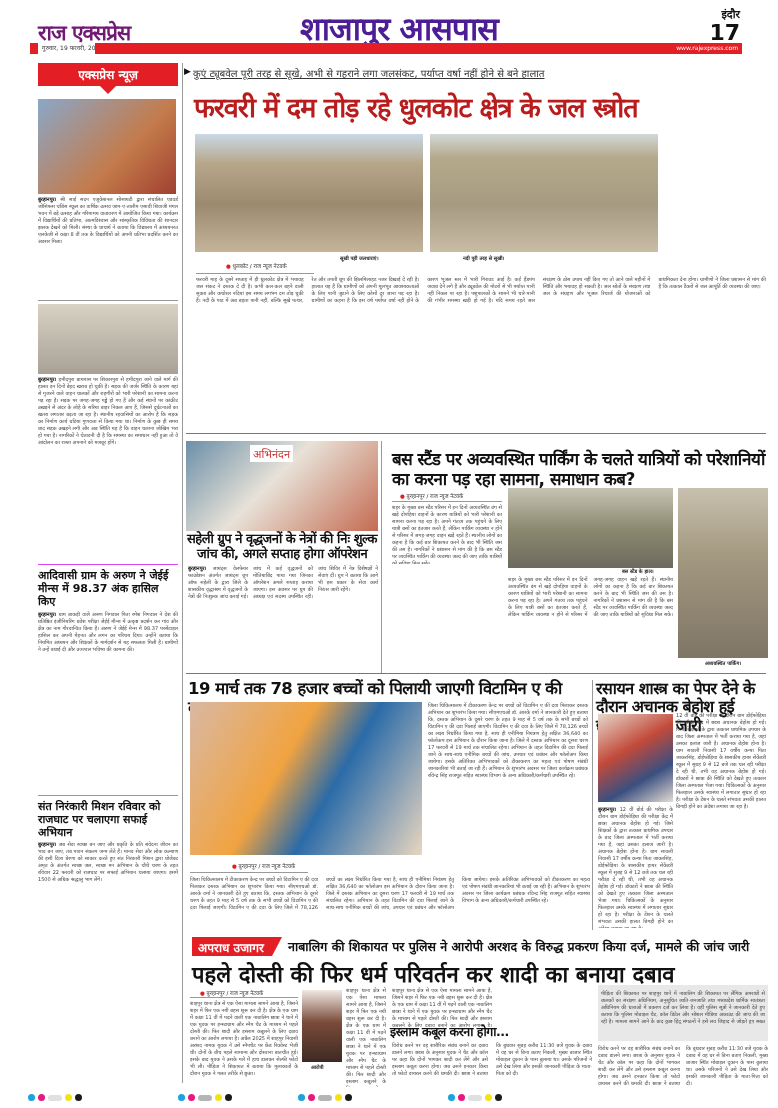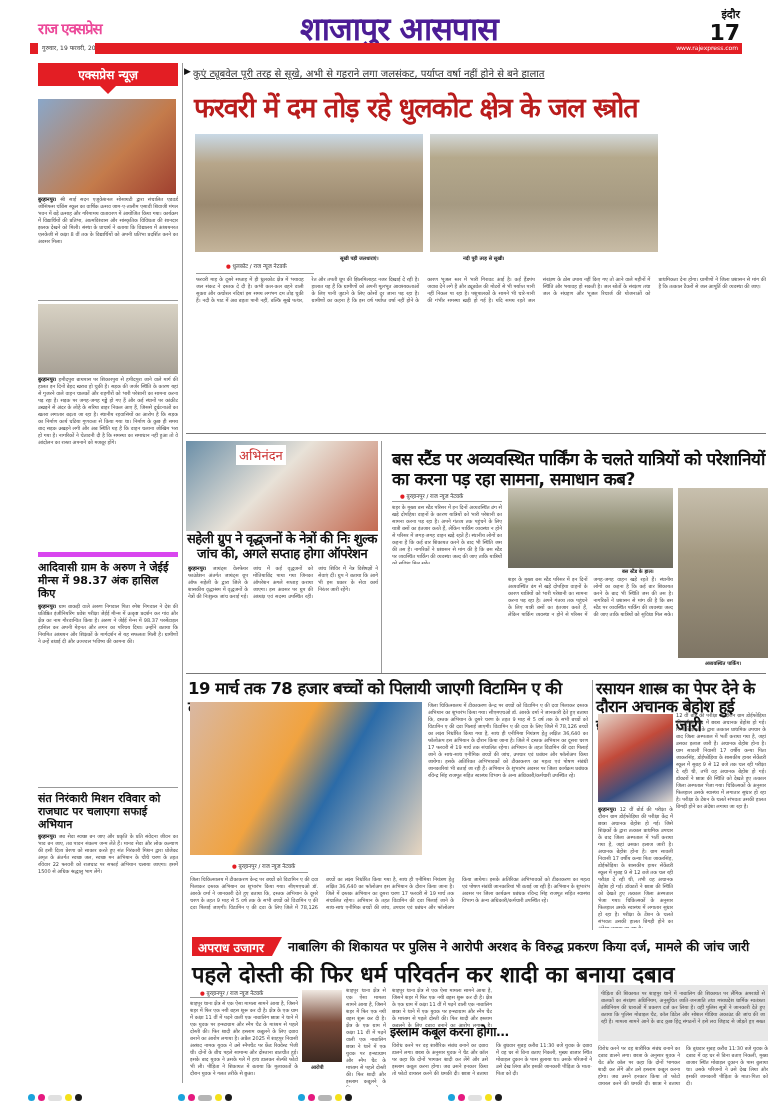--- a/index.html
+++ b/index.html
@@ -1,18 +1,18 @@
 <!DOCTYPE html>
 <html><head>
 <meta charset="utf-8">
 <style>
   * { box-sizing: border-box; margin: 0; padding: 0; }
   body { width: 778px; height: 1108px; background: #fff; font-family: "DejaVu Sans", sans-serif; color: #222; position: relative; overflow: hidden; }
   .abs { position: absolute; }
-  .masthead-brand { left: 38px; top: 18px; font-size: 15px; font-weight: bold; color: #ec4899; letter-spacing: -1px; text-align: center; }
+  .masthead-brand { left: 38px; top: 18px; font-size: 21px; font-weight: bold; color: #701a75; letter-spacing: -1px; text-align: center; }
   .masthead-title { left: 300px; top: 6px; font-size: 32px; font-weight: bold; color: #4c1d95; letter-spacing: -1px; }
   .masthead-city { right: 38px; top: 6px; font-size: 11px; font-weight: bold; color: #111; text-align: right; }
   .masthead-page { right: 38px; top: 20px; font-size: 22px; font-weight: bold; color: #111; }
   .redbar { left: 95px; top: 43px; width: 647px; height: 11px; background: #e31e24; }
   .redsq { left: 30px; top: 43px; width: 8px; height: 11px; background: #e31e24; }
   .date { left: 42px; top: 44px; font-size: 6px; color: #333; }
   .url { right: 40px; top: 44px; font-size: 6px; color: #fff; }
   .sidebar { left: 38px; top: 63px; width: 140px; }
   .side-tag { background: #e31e24; color: #fff; font-size: 12px; font-weight: bold; text-align: center; padding: 3px 0; position: relative; }
   .side-tag:after { content: ""; position: absolute; left: 62px; bottom: -8px; border-left: 8px solid transparent; border-right: 8px solid transparent; border-top: 8px solid #e31e24; }
@@ -53,21 +53,21 @@
   <div class="side-tag">एक्सप्रेस न्यूज़</div>
   <div style="height:10px"></div>
   <div>
     <div class="side-img" style="height:95px;"></div>
     <div class="body-text" style="height:100px;margin-top:2px;"><b>बुरहानपुर।</b> <span>श्री साई सदन एजुकेशनल सोसायटी द्वारा संचालित एडवर्ड जोसिफस चंबिंस स्कूल का वार्षिक उत्सव जाम-ए-तालीम एसावी शिवाजी मंगल भवन में बड़े उत्साह और गरिमामय वातावरण में आयोजित किया गया। कार्यक्रम में विद्यार्थियों की प्रतिभा, आत्मविश्वास और सांस्कृतिक विविधता की शानदार झलक देखने को मिली। संस्था के प्राचार्य ने बताया कि विद्यालय में अध्ययनरत एलकेजी से कक्षा 8 वीं तक के विद्यार्थियों को अपनी प्रतिभा प्रदर्शित करने का अवसर मिला।</span></div>
   </div>
   <div style="border-top:1px solid #999;margin-top:4px;">
     <div class="photo" style="height:70px;margin-top:3px;background:linear-gradient(180deg,#d8d2c4,#a8a196);"></div>
     <div class="body-text" style="height:172px;margin-top:2px;"><b>बुरहानपुर।</b> <span>हमीदपुरा बायपास पर शिकारपुरा से हमीदपुरा जाने वाले मार्ग की हालत इन दिनों बेहद खराब हो चुकी है। सड़क की जर्जर स्थिति के कारण यहां से गुजरने वाले वाहन चालकों और राहगीरों को भारी परेशानी का सामना करना पड़ रहा है। सड़क पर जगह-जगह गड्ढे हो गए हैं और कई स्थानों पर कांक्रीट उखड़ने से अंदर के लोहे के सरिया बाहर निकल आए हैं, जिससे दुर्घटनाओं का खतरा लगातार बढ़ता जा रहा है। स्थानीय रहवासियों का आरोप है कि सड़क का निर्माण कार्य घटिया गुणवत्ता से किया गया था। निर्माण के कुछ ही समय बाद सड़क उखड़ने लगी और अब स्थिति यह है कि वाहन चलाना जोखिम भरा हो गया है। नागरिकों ने चेतावनी दी है कि समस्या का समाधान नहीं हुआ तो वे आंदोलन का रास्ता अपनाने को मजबूर होंगे।</span></div>
   </div>
-  <div style="border-top:5px solid #d946ef;margin-top:4px;">
+  <div style="border-top:1px solid #d946ef;margin-top:16px;">
     <div class="side-head" style="font-size:11px">आदिवासी ग्राम के अरुण ने जेईई मीन्स में 98.37 अंक हासिल किए</div>
     <div class="body-text" style="height:180px;margin-top:2px;"><b>बुरहानपुर।</b> <span>ग्राम बाकड़ी वाले अरुण निगवाल पिता रमेश निगवाल ने देश की प्रतिष्ठित इंजीनियरिंग प्रवेश परीक्षा जेईई मीन्स में उत्कृष्ट प्रदर्शन कर गांव और क्षेत्र का नाम गौरवान्वित किया है। अरुण ने जेईई मेन्स में 98.37 परसेंटाइल हासिल कर अपनी मेहनत और लगन का परिचय दिया। उन्होंने बताया कि नियमित अध्ययन और शिक्षकों के मार्गदर्शन से यह सफलता मिली है। ग्रामीणों ने उन्हें बधाई दी और उज्ज्वल भविष्य की कामना की।</span></div>
   </div>
   <div style="border-top:1px solid #999;margin-top:4px;">
     <div class="side-head" style="font-size:11px">संत निरंकारी मिशन रविवार को राजघाट पर चलाएगा सफाई अभियान</div>
     <div class="body-text" style="height:160px;margin-top:2px;"><b>बुरहानपुर।</b> <span>जब सेवा स्वच्छ बन जाए और प्रकृति के प्रति संवेदना जीवन का भाव बन जाए, तब पावन संकल्प जन्म लेते हैं। मानव सेवा और लोक कल्याण की इसी दिव्य प्रेरणा को साकार करते हुए संत निरंकारी मिशन द्वारा प्रोजेक्ट अमृत के अंतर्गत स्वच्छ जल, स्वच्छ मन अभियान के चौथे चरण के तहत रविवार 22 फरवरी को राजघाट पर सफाई अभियान चलाया जाएगा। इसमें 1500 से अधिक श्रद्धालु भाग लेंगे।</span></div>
   </div>
 </div>
 <div class="abs vline" style="left:182px;top:63px;height:1020px;"></div>
 
@@ -77,21 +77,21 @@
 <div class="abs photo" style="left:195px;top:134px;width:228px;height:118px;"></div>
 <div class="abs photo" style="left:430px;top:134px;width:228px;height:118px;background:linear-gradient(180deg,#d3d8d8 0%,#b5a98c 20%,#a69a82 60%,#c8bca6 100%);"></div>
 <div class="abs caption" style="left:340px;top:255px;">सूखी पड़ी जलधाराएं।</div>
 <div class="abs caption" style="left:463px;top:255px;">नदी पूरी तरह से सूखी।</div>
 <div class="abs byline" style="left:226px;top:262px;"><span class="dot">●</span> <span>धुलकोट / राज न्यूज नेटवर्क</span></div>
 <div class="abs" style="left:196px;top:273px;width:118px;height:1px;background:#999;"></div>
 <div class="abs body-text" style="left:196px;top:276px;width:570px;height:150px;column-count:5;column-gap:8px;">फरवरी माह के दूसरे सप्ताह में ही धुलकोट क्षेत्र में भयावह जल संकट ने दस्तक दे दी है। कभी कल-कल बहने वाली सुक्ता और कचोरल नदियां इस समय लगभग दम तोड़ चुकी हैं। नदी के पाट में अब बहता पानी नहीं, बल्कि सूखे पत्थर, रेत और तपती धूप की झिलमिलाहट नजर दिखाई दे रही है। हालात यह हैं कि ग्रामीणों को अपनी मूलभूत आवश्यकताओं के लिए पानी जुटाने के लिए कोसों दूर जाना पड़ रहा है। ग्रामीणों का कहना है कि इस वर्ष पर्याप्त वर्षा नहीं होने के कारण भूजल स्तर में भारी गिरावट आई है। कई हैंडपंप जवाब देने लगे हैं और ट्यूबवेल की मोटरों से भी पर्याप्त पानी नहीं निकल पा रहा है। पशुपालकों के सामने भी चारे-पानी की गंभीर समस्या खड़ी हो गई है। यदि समय रहते जल संरक्षण के ठोस उपाय नहीं किए गए तो आने वाले महीनों में स्थिति और भयावह हो सकती है। जल स्रोतों के संरक्षण तथा जल के संग्रहण और भूजल रिचार्ज की योजनाओं को प्राथमिकता देना होगा। ग्रामीणों ने जिला प्रशासन से मांग की है कि तत्काल टैंकरों से जल आपूर्ति की व्यवस्था की जाए।</div>
 <div class="abs" style="left:186px;top:433px;width:580px;height:1px;background:#777;"></div>
 
 <div class="abs" style="left:186px;top:441px;width:192px;height:90px;background:linear-gradient(135deg,#6b8fa8,#e8e2d8 45%,#c46b52);">
-  <div style="position:absolute;left:50px;top:4px;font-size:13px;color:#c33;background:#fff;padding:1px 3px;">अभिनंदन</div>
+  <div style="position:absolute;left:64px;top:4px;font-size:11px;color:#c33;background:#fff;padding:1px 3px;">अभिनंदन</div>
 </div>
 <div class="abs h2" style="left:186px;top:532px;width:192px;font-size:13px;text-align:center;">सहेली ग्रुप ने वृद्धजनों के नेत्रों की निः शुल्क जांच की, अगले सप्ताह होगा ऑपरेशन</div>
 <div class="abs body-text" style="left:188px;top:565px;width:190px;height:105px;column-count:3;column-gap:5px;"><b>बुरहानपुर।</b> <span>जायंट्स वेलफेयर फाउंडेशन अंतर्गत जायंट्स ग्रुप ऑफ सहेली के द्वारा जिले के शासकीय वृद्धाश्रम में वृद्धजनों के नेत्रों की निःशुल्क जांच कराई गई। जांच में कई वृद्धजनों को मोतियाबिंद पाया गया जिनका ऑपरेशन अगले सप्ताह कराया जाएगा। इस अवसर पर ग्रुप की अध्यक्ष एवं सदस्य उपस्थित रहीं। जांच शिविर में नेत्र विशेषज्ञों ने सेवाएं दीं। ग्रुप ने बताया कि आगे भी इस प्रकार के सेवा कार्य निरंतर जारी रहेंगे।</span></div>
 <div class="abs vline" style="left:381px;top:441px;height:232px;"></div>
 
 <div class="abs h2" style="left:392px;top:450px;width:375px;font-size:17px;">बस स्टैंड पर अव्यवस्थित पार्किंग के चलते यात्रियों को परेशानियों का करना पड़ रहा सामना, समाधान कब?</div>
 <div class="abs byline" style="left:400px;top:492px;"><span class="dot">●</span> <span>बुरहानपुर / राज न्यूज नेटवर्क</span></div>
 <div class="abs" style="left:392px;top:501px;width:110px;height:1px;background:#999;"></div>
 <div class="abs body-text" style="left:392px;top:504px;width:110px;height:60px;">शहर के मुख्य बस स्टैंड परिसर में इन दिनों अव्यवस्थित ढंग से खड़े दोपहिया वाहनों के कारण यात्रियों को भारी परेशानी का सामना करना पड़ रहा है। अपने गंतव्य तक पहुंचने के लिए यात्री बसों का इंतजार करते हैं, लेकिन पार्किंग व्यवस्था न होने से परिसर में जगह-जगह वाहन खड़े रहते हैं। स्थानीय लोगों का कहना है कि कई बार शिकायत करने के बाद भी स्थिति जस की तस है। नागरिकों ने प्रशासन से मांग की है कि बस स्टैंड पर व्यवस्थित पार्किंग की व्यवस्था जल्द की जाए ताकि यात्रियों को सुविधा मिल सके।</div>
 <div class="abs" style="left:508px;top:488px;width:165px;height:80px;background:linear-gradient(180deg,#c7c3b3,#8c8a70 50%,#6d6a5e);"></div>

